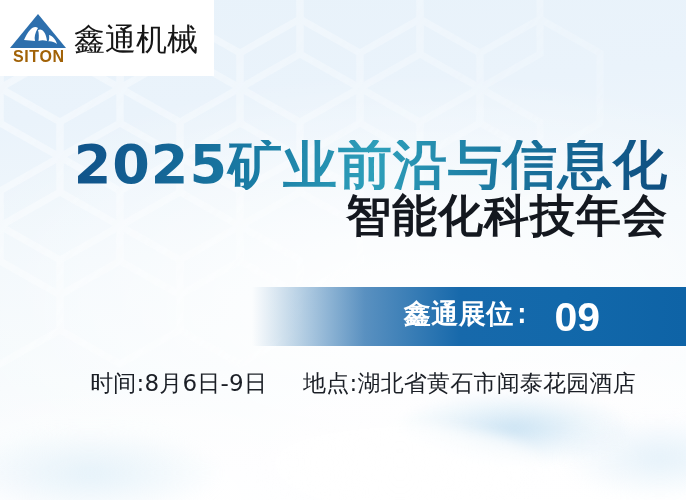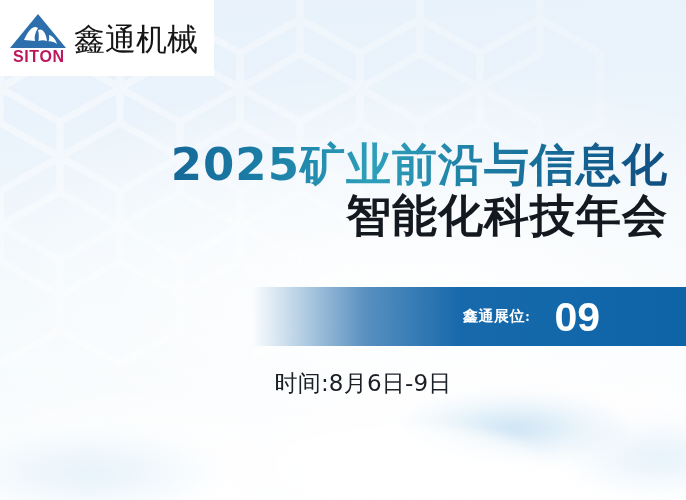--- a/index.html
+++ b/index.html
@@ -87,21 +87,21 @@
   }
   #logo-mark svg { display: block; }
   #logo-siton {
     position: absolute;
     left: 5px;
     bottom: 1px;
     font-family: "Liberation Sans", sans-serif;
     font-weight: 700;
     font-size: 16px;
     letter-spacing: 0.6px;
-    color: #be185d;
+    color: #a16207;
     line-height: 1;
   }
   #logo-cn {
     font-family: "DejaVu Sans", sans-serif;
     font-weight: 400;
     font-size: 31px;
     letter-spacing: 0px;
     color: #161616;
     line-height: 1;
     margin-top: 2px;
@@ -111,21 +111,21 @@
   #title-block {
     position: absolute;
     left: 0;
     right: 18px;
     top: 140px;
     text-align: right;
   }
   #title-line1 {
     font-family: "DejaVu Sans", sans-serif;
     font-weight: 700;
-    font-size: 45px;
+    font-size: 54px;
     line-height: 50px;
     letter-spacing: 1px;
     background: linear-gradient(100deg, #0e4b80 0%, #11578d 16%, #1b7fa6 40%, #2e9fba 56%, #1d7da4 72%, #14608f 88%, #0f4e80 100%);
     -webkit-background-clip: text;
     background-clip: text;
     color: transparent;
     -webkit-text-fill-color: transparent;
     white-space: nowrap;
     text-align: right;
   }
@@ -153,23 +153,23 @@
         #1769ab 48%,
         #1268aa 72%,
         #0e63a6 100%);
     display: flex;
     align-items: center;
     justify-content: flex-end;
     padding-right: 86px;
     box-sizing: border-box;
   }
   #booth-label {
-    font-family: Liberation Serif, serif;
-    font-weight: 700;
-    font-size: 15px;
+    font-family: Liberation Mono, monospace;
+    font-weight: 700;
+    font-size: 27px;
     color: #ffffff;
     letter-spacing: 0.5px;
     line-height: 1;
   }
   #booth-number {
     font-family: "Liberation Sans", sans-serif;
     font-weight: 700;
     font-size: 41px;
     color: #ffffff;
     letter-spacing: 0px;
@@ -274,15 +274,16 @@
     <div id="title-line2">智能化科技年会</div>
   </div>
 
   <div id="booth-banner">
     <span id="booth-label">鑫通展位:</span>
     <span id="booth-number">09</span>
   </div>
 
   <div id="footer-info">
     <span>时间:8月6日-9日</span>
+    <span>地点:湖北省黄石市闻泰花园酒店</span>
   </div>
 
 </div>
 
 </body></html>

